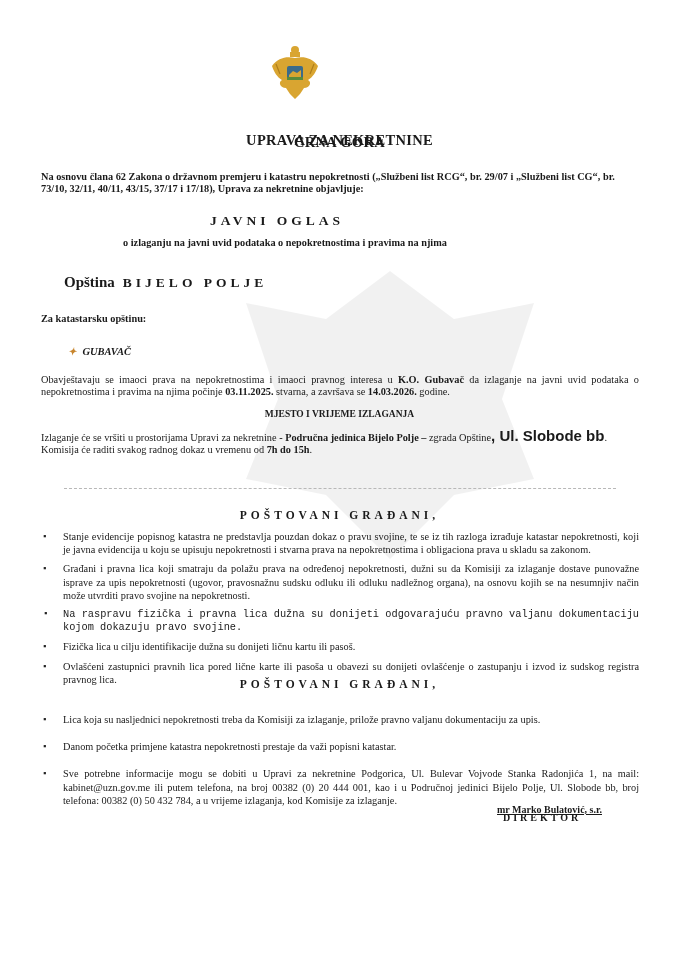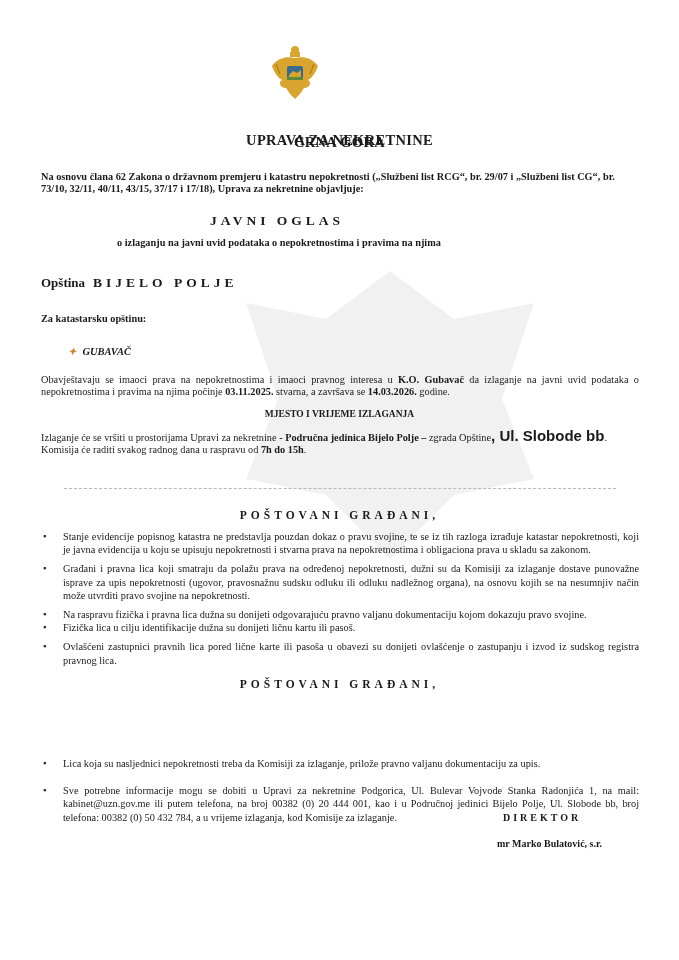--- a/index.html
+++ b/index.html
@@ -38,61 +38,62 @@
   <path d="M21 31 L25 27 L29 29 L33 26 L33 34 L21 34 Z" fill="#d9a531"></path>
   <rect x="19" y="33" width="16" height="3" fill="#5a8a3a"></rect>
 </svg>
 
 <div class="abs h-title" style="top:97px;margin-top:37px;">CRNA GORA</div>
 <div class="abs h-title" style="top:132px;">UPRAVA ZA NEKRETNINE</div>
 
 <div class="abs p bold" style="left:41px; top:171px; width:598px;">Na osnovu člana 62 Zakona o državnom premjeru i katastru nepokretnosti („Službeni list RCG“, br. 29/07 i „Službeni list CG“, br. 73/10, 32/11, 40/11, 43/15, 37/17 i 17/18), Uprava za nekretnine objavljuje:</div>
 
 <div class="abs center bold spaced" style="left:0; width:554px; top:213px; font-size:13.5px;">JAVNI OGLAS</div>
-<div class="abs center bold p" style="left:0; width:558px; top:237px;">o izlaganju na javni uvid podataka o nepokretnostima i pravima na njima</div>
+<div class="abs center bold p" style="left:6px; width:558px; top:237px;">o izlaganju na javni uvid podataka o nepokretnostima i pravima na njima</div>
 
 <div class="abs bold" style="left:41px; top:273px;">
-  <span style="font-size:13px;">Opština</span>
+  <span style="font-size:15px;margin-left:23px;">Opština</span>
   <span class="spaced" style="font-size:13.5px; margin-left:4px;">BIJELO POLJE</span>
 </div>
 
 <div class="abs p bold" style="left:41px; top:313px;">Za katastarsku opštinu:</div>
 
 <div class="abs bold" style="left:68px; top:346px; font-size:10.5px; font-style:italic;">
   <span class="bullet-diamond">✦</span><span>GUBAVAČ</span>
 </div>
 
 <div class="abs p justify" style="left:41px; top:374px; width:598px;">
   <span>Obavještavaju se imaoci prava na nepokretnostima i imaoci pravnog interesa u </span><span class="bold">K.O. Gubavač</span><span> da izlaganje na javni uvid podataka o nepokretnostima i pravima na njima počinje </span><span class="bold">03.11.2025.</span><span> stvarna, a završava se </span><span class="bold">14.03.2026.</span><span> godine.</span>
 </div>
 
 <div class="abs center bold" style="left:0; width:679px; top:409px; font-size:9.5px;">MJESTO I VRIJEME IZLAGANJA</div>
 
 <div class="abs p" style="left:41px; top:430px; width:598px;">
   <div>
     <span>Izlaganje će se vršiti u prostorijama Upravi za nekretnine </span><span class="bold">- Područna jedinica Bijelo Polje –</span><span> zgrada Opštine</span><span class="sans-bold">, Ul. Slobode bb</span><span>.</span>
   </div>
   <div>
-    <span>Komisija će raditi svakog radnog dana u raspravu od </span><span class="bold">7h do 15h</span><span>.</span>
+    <span>Komisija će raditi svakog radnog dokaz u vremenu od </span><span class="bold">7h do 15h</span><span>.</span>
   </div>
 </div>
 
 <div class="abs divider"></div>
 
 <div class="abs center bold spaced" style="left:0; width:679px; top:509px; font-size:11.5px;">POŠTOVANI GRAĐANI,</div>
 
 <ul class="abs bullets" style="left:41px; top:530px; width:598px;">
   <li style="margin-bottom:6px;">Stanje evidencije popisnog katastra ne predstavlja pouzdan dokaz o pravu svojine, te se iz tih razloga izrađuje katastar nepokretnosti, koji je javna evidencija u koju se upisuju nepokretnosti i stvarna prava na nepokretnostima i obligaciona prava u skladu sa zakonom.</li>
   <li style="margin-bottom:6px;">Građani i pravna lica koji smatraju da polažu prava na određenoj nepokretnosti, dužni su da Komisiji za izlaganje dostave punovažne isprave za upis nepokretnosti (ugovor, pravosnažnu sudsku odluku ili odluku nadležnog organa), na osnovu kojih se na nesumnjiv način može utvrditi pravo svojine na nepokretnosti.</li>
-  <li style="">Na raspravu fizička i pravna lica dužna su donijeti odgovarajuću pravno valjanu dokumentaciju kojom dokazuju pravo svojine.</li>
+  <li style="margin-bottom:6px;font-family:Liberation Mono, monospace;">Na raspravu fizička i pravna lica dužna su donijeti odgovarajuću pravno valjanu dokumentaciju kojom dokazuju pravo svojine.</li>
   <li style="margin-bottom:6px;">Fizička lica u cilju identifikacije dužna su donijeti ličnu kartu ili pasoš.</li>
   <li>Ovlašćeni zastupnici pravnih lica pored lične karte ili pasoša u obavezi su donijeti ovlašćenje o zastupanju i izvod iz sudskog registra pravnog lica.</li>
 </ul>
 
 <div class="abs center bold spaced" style="left:0; width:679px; top:678px; font-size:11.5px;">POŠTOVANI GRAĐANI,</div>
 
 <ul class="abs bullets" style="left:41px; top:713px; width:598px;">
-  <li style="margin-bottom:14px;margin-top:44px;">Lica koja su nasljednici nepokretnosti treba da Komisiji za izlaganje, prilože pravno valjanu dokumentaciju za upis.</li>
+  <li style="margin-bottom:14px;">Lica koja su nasljednici nepokretnosti treba da Komisiji za izlaganje, prilože pravno valjanu dokumentaciju za upis.</li>
+  <li style="margin-bottom:14px;">Danom početka primjene katastra nepokretnosti prestaje da važi popisni katastar.</li>
   <li>Sve potrebne informacije mogu se dobiti u Upravi za nekretnine Podgorica, Ul. Bulevar Vojvode Stanka Radonjića 1, na mail: kabinet@uzn.gov.me ili putem telefona, na broj 00382 (0) 20 444 001, kao i u Područnoj jedinici Bijelo Polje, Ul. Slobode bb, broj telefona: 00382 (0) 50 432 784, a u vrijeme izlaganja, kod Komisije za izlaganje.</li>
 </ul>
 
 <div class="abs bold" style="left:503px; top:812px; font-size:10px; letter-spacing:3px;">DIREKTOR</div>
-<div class="abs bold" style="left:497px; top:838px; font-size:10px;">mr Marko Bulatović, s.r.</div>
+<div class="abs bold" style="left:497px; top:804px; font-size:10px;text-decoration:underline;">mr Marko Bulatović, s.r.</div>
 
 </body></html>

